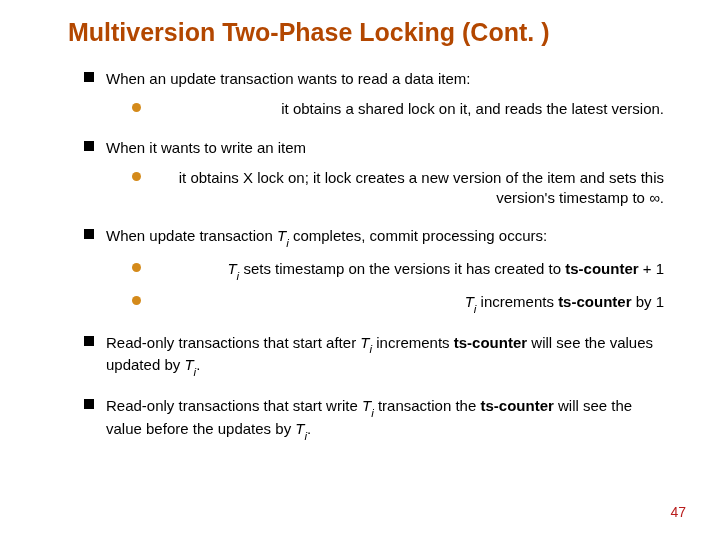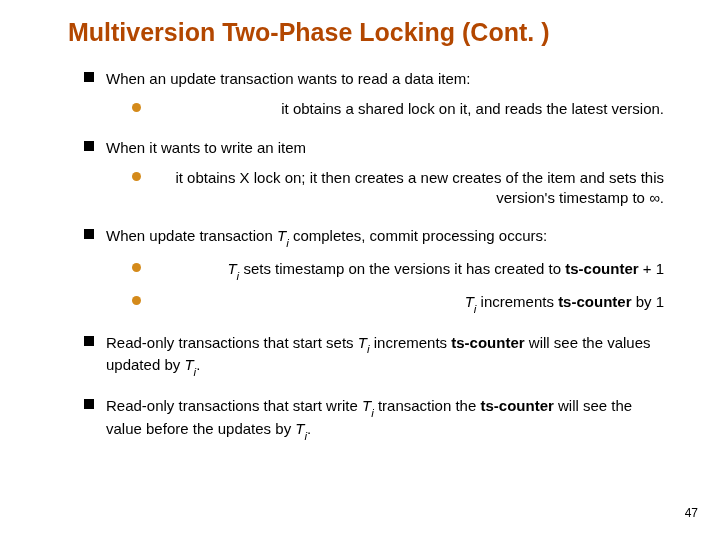--- a/index.html
+++ b/index.html
@@ -65,24 +65,24 @@
     width: 9px;
     height: 9px;
     background: #d48a1a;
     border-radius: 50%;
   }
   .sub { font-style: italic; font-size: 0.78em; vertical-align: sub; position: relative; top: 0.15em; }
   .it { font-style: italic; }
   .bold { font-weight: bold; }
   .page-num {
     position: absolute;
-    right: 22px;
+    right: 34px;
     bottom: 20px;
-    color: #000000;
-    font-size: 12px;
+    color: #b91c1c;
+    font-size: 14px;
   }
 </style>
 </head>
 <body>
 
 <div class="slide">
   <h1 class="title">Multiversion Two-Phase Locking (Cont. )</h1>
 
   <ul class="lvl1">
 
@@ -92,39 +92,39 @@
         <li>
           <span>it obtains a shared lock on it, and reads the latest version.</span>
         </li>
       </ul>
     </li>
 
     <li>
       <span>When it wants to write an item</span>
       <ul class="lvl2">
         <li>
-          <span>it obtains X lock on; it then creates a new creates of the item and sets this version's timestamp to ∞.</span>
+          <span>it obtains X lock on; it lock creates a new version of the item and sets this version's timestamp to ∞.</span>
         </li>
       </ul>
     </li>
 
     <li>
       <span>When update transaction </span><span class="it">T</span><span class="sub">i</span><span> completes, commit processing occurs:</span>
       <ul class="lvl2">
         <li>
           <span class="it">T</span><span class="sub">i</span><span> sets timestamp on the versions it has created to  </span><span class="bold">ts-counter</span><span> + 1</span>
         </li>
         <li>
           <span class="it">T</span><span class="sub">i</span><span> increments  </span><span class="bold">ts-counter</span><span> by 1</span>
         </li>
       </ul>
     </li>
 
     <li>
-      <span>Read-only transactions that start sets </span><span class="it">T</span><span class="sub">i</span><span> increments </span><span class="bold">ts-counter</span><span> will see the values updated by </span><span class="it">T</span><span class="sub">i</span><span>.</span>
+      <span>Read-only transactions that start after </span><span class="it">T</span><span class="sub">i</span><span> increments </span><span class="bold">ts-counter</span><span> will see the values updated by </span><span class="it">T</span><span class="sub">i</span><span>.</span>
     </li>
 
     <li>
       <span>Read-only transactions that start write </span><span class="it">T</span><span class="sub">i</span><span> transaction the </span><span class="bold">ts-counter</span><span> will see the value before the updates by </span><span class="it">T</span><span class="sub">i</span><span>.</span>
     </li>
 
 
   </ul>
 
   <div class="page-num">47</div>

